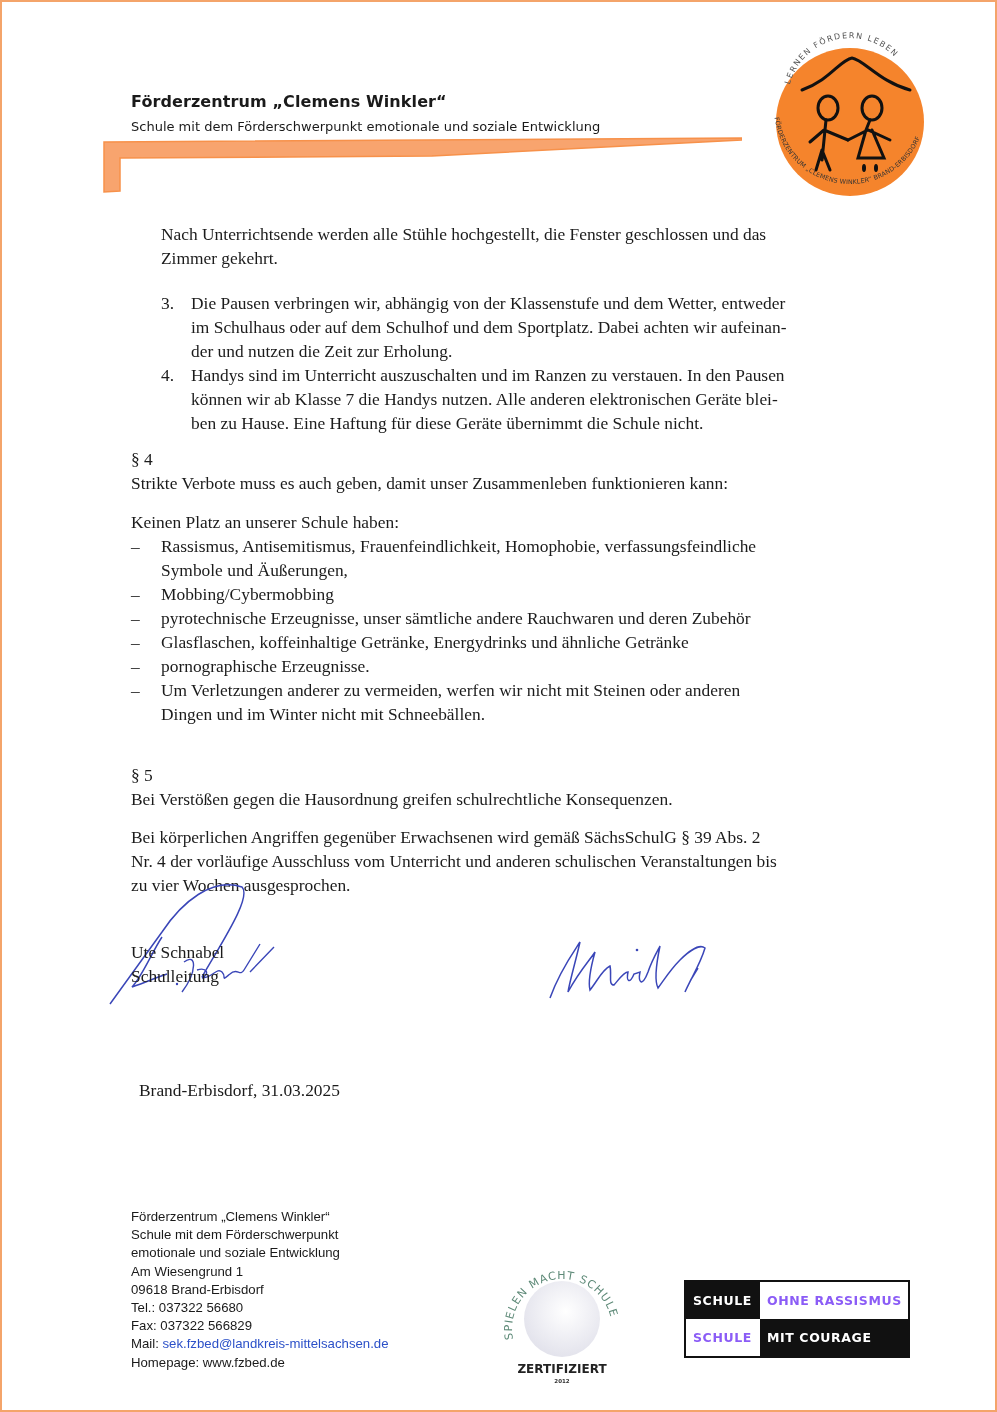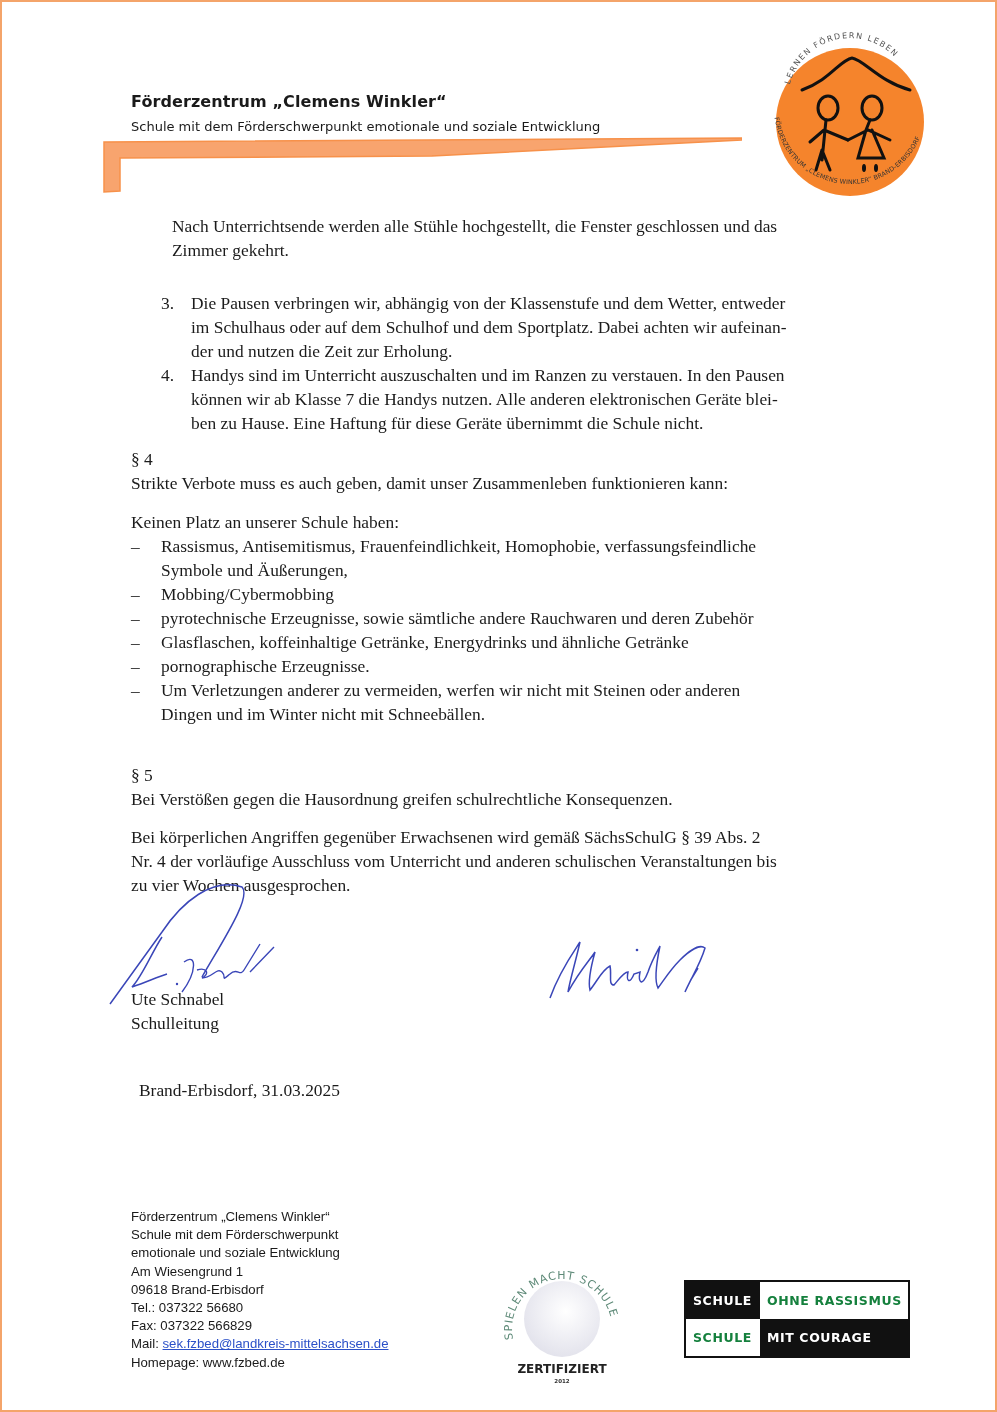--- a/index.html
+++ b/index.html
@@ -28,31 +28,31 @@
   .numlist .num { position: absolute; left: 0; top: 0; }
   .dashlist .item { position: relative; padding-left: 60px; }
   .dashlist .dash { position: absolute; left: 30px; top: 0; }
   .para-head { font-weight: normal; }
 
   .sig-name { position: absolute; }
   .footer {
     position: absolute; left: 129px; top: 1206px;
     font-family: "Liberation Sans", sans-serif; font-size: 13.2px; line-height: 18.2px; color: #1a1a1a;
   }
-  .footer a { color: #2b50c8; text-decoration: underline; }
+  .footer a { color: #2b50c8; }
   .badge-spielen { position: absolute; left: 490px; top: 1255px; width: 140px; height: 130px; }
   .badge-sor {
     position: absolute; left: 682px; top: 1278px; width: 226px; height: 78px;
     border: 2px solid #111; box-sizing: border-box; display: grid;
     grid-template-columns: 74px 1fr; grid-template-rows: 1fr 1fr;
     font-family: "DejaVu Sans", sans-serif; font-weight: bold; font-size: 12.5px; letter-spacing: 0.6px;
   }
   .badge-sor div { display: flex; align-items: center; padding-left: 7px; }
   .sor-black { background: #111; color: #fff; }
-  .sor-white { background: #fff; color: #15803d; }
+  .sor-white { background: #fff; color: #8b5cf6; }
 </style>
 </head>
 <body>
 
 <div class="page">
 
   <div class="header-title">Förderzentrum „Clemens Winkler“</div>
   <div class="header-sub">Schule mit dem Förderschwerpunkt emotionale und soziale Entwicklung</div>
   <svg class="orange-bar" width="640" height="58" viewBox="0 0 640 58">
     <path d="M2 6 L640 2 L640 4 L330 20 L18 22 L18 55 L2 56 Z" fill="#f8a46e" stroke="#f7914a" stroke-width="1.5"></path>
@@ -75,21 +75,21 @@
 
     <ellipse cx="68" cy="78" rx="10" ry="12" fill="none" stroke="#111" stroke-width="3"></ellipse>
     <path d="M66 90 L62 130 M64 100 L50 112 M64 100 L88 110 M62 120 L56 140 M62 120 L70 140" stroke="#111" stroke-width="3" fill="none" stroke-linecap="round"></path>
 
     <ellipse cx="112" cy="78" rx="10" ry="12" fill="none" stroke="#111" stroke-width="3"></ellipse>
     <path d="M110 90 L106 100 M88 110 L108 100 L130 110 M106 100 L98 128 L124 128 L112 100" stroke="#111" stroke-width="3" fill="none" stroke-linecap="round"></path>
     <ellipse cx="104" cy="138" rx="2" ry="4" fill="#111"></ellipse>
     <ellipse cx="116" cy="138" rx="2" ry="4" fill="#111"></ellipse>
   </svg>
 
-  <div class="block serif" style="left:159px; top:212px; width:720px;margin-left:11px;">
+  <div class="block serif" style="left:159px; top:220px; width:720px;">
     <div>Nach Unterrichtsende werden alle Stühle hochgestellt, die Fenster geschlossen und das</div>
     <div>Zimmer gekehrt.</div>
   </div>
 
   <div class="block serif numlist" style="left:159px; top:289px; width:740px;">
     <div class="item">
       <span class="num">3.</span>
       <div>Die Pausen verbringen wir, abhängig von der Klassenstufe und dem Wetter, entweder</div>
       <div>im Schulhaus oder auf dem Schulhof und dem Sportplatz. Dabei achten wir aufeinan-</div>
       <div>der und nutzen die Zeit zur Erholung.</div>
@@ -112,21 +112,21 @@
         <span class="dash">–</span>
         <div>Rassismus, Antisemitismus, Frauenfeindlichkeit, Homophobie, verfassungsfeindliche</div>
         <div>Symbole und Äußerungen,</div>
       </div>
       <div class="item">
         <span class="dash">–</span>
         <div>Mobbing/Cybermobbing</div>
       </div>
       <div class="item">
         <span class="dash">–</span>
-        <div>pyrotechnische Erzeugnisse, sowie sämtliche andere Rauchwaren und deren Zubehör</div>
+        <div>pyrotechnische Erzeugnisse, unser sämtliche andere Rauchwaren und deren Zubehör</div>
       </div>
       <div class="item">
         <span class="dash">–</span>
         <div>Glasflaschen, koffeinhaltige Getränke, Energydrinks und ähnliche Getränke</div>
       </div>
       <div class="item">
         <span class="dash">–</span>
         <div>pornographische Erzeugnisse.</div>
       </div>
       <div class="item">
@@ -150,21 +150,21 @@
     <path d="M8 122 L60 50 C80 20 110 -5 140 5 C150 15 120 60 100 95" fill="none" stroke="#3a46b8" stroke-width="1.5"></path>
     <path d="M60 55 C50 70 40 95 30 105 C45 100 55 95 65 92" fill="none" stroke="#3a46b8" stroke-width="1.5"></path>
     <path d="M82 80 C95 70 95 90 80 110 M95 88 C105 85 108 92 100 96 C110 96 115 85 120 90 C125 95 118 100 128 92 C135 85 138 95 142 88 L158 62 M148 90 L172 65" fill="none" stroke="#3a46b8" stroke-width="1.4"></path>
     <circle cx="75" cy="102" r="1.2" fill="#3a46b8"></circle>
   </svg>
   <svg style="position:absolute; left:538px; top:928px;" width="190" height="80" viewBox="0 0 190 80">
     <path d="M10 68 C20 40 35 20 40 12 C36 30 30 50 28 62 C40 40 50 30 55 22 C50 40 48 52 50 60 C58 50 62 40 70 36 C72 45 68 55 74 55 C80 48 84 42 88 42 C86 52 90 54 94 44 L100 42 C98 52 102 58 108 42 C112 30 118 20 120 16 C116 35 114 50 118 58 C124 50 130 40 140 30 C150 20 160 14 165 18 C160 35 150 50 145 62 C148 55 150 50 158 38" fill="none" stroke="#3a46b8" stroke-width="1.5"></path>
     <circle cx="97" cy="20" r="1.3" fill="#3a46b8"></circle>
   </svg>
 
-  <div class="sig-name serif" style="left:129px; top:985px;">
+  <div class="sig-name serif" style="left:129px; top:938px;">
     <div>Ute Schnabel</div>
     <div>Schulleitung</div>
   </div>
 
   <div class="block serif" style="left:137px; top:1076px;">Brand-Erbisdorf, 31.03.2025</div>
 
   <div class="footer">
     <div>Förderzentrum „Clemens Winkler“</div>
     <div>Schule mit dem Förderschwerpunkt</div>
     <div>emotionale und soziale Entwicklung</div>

